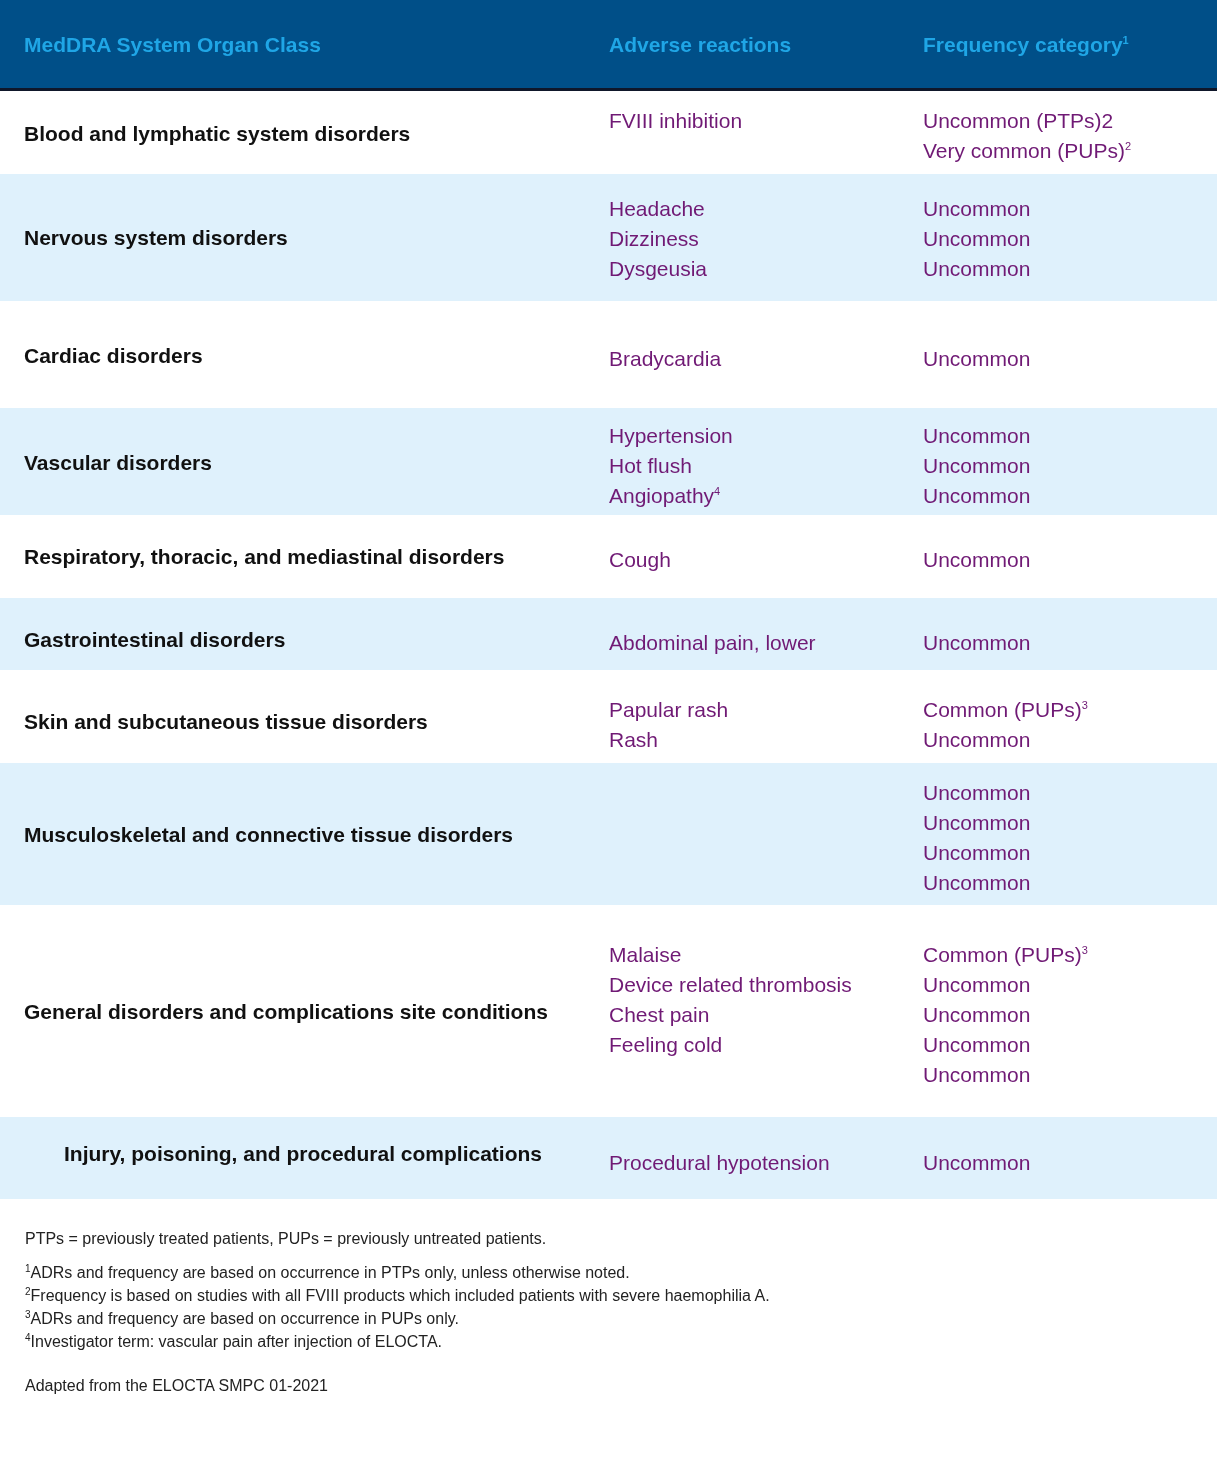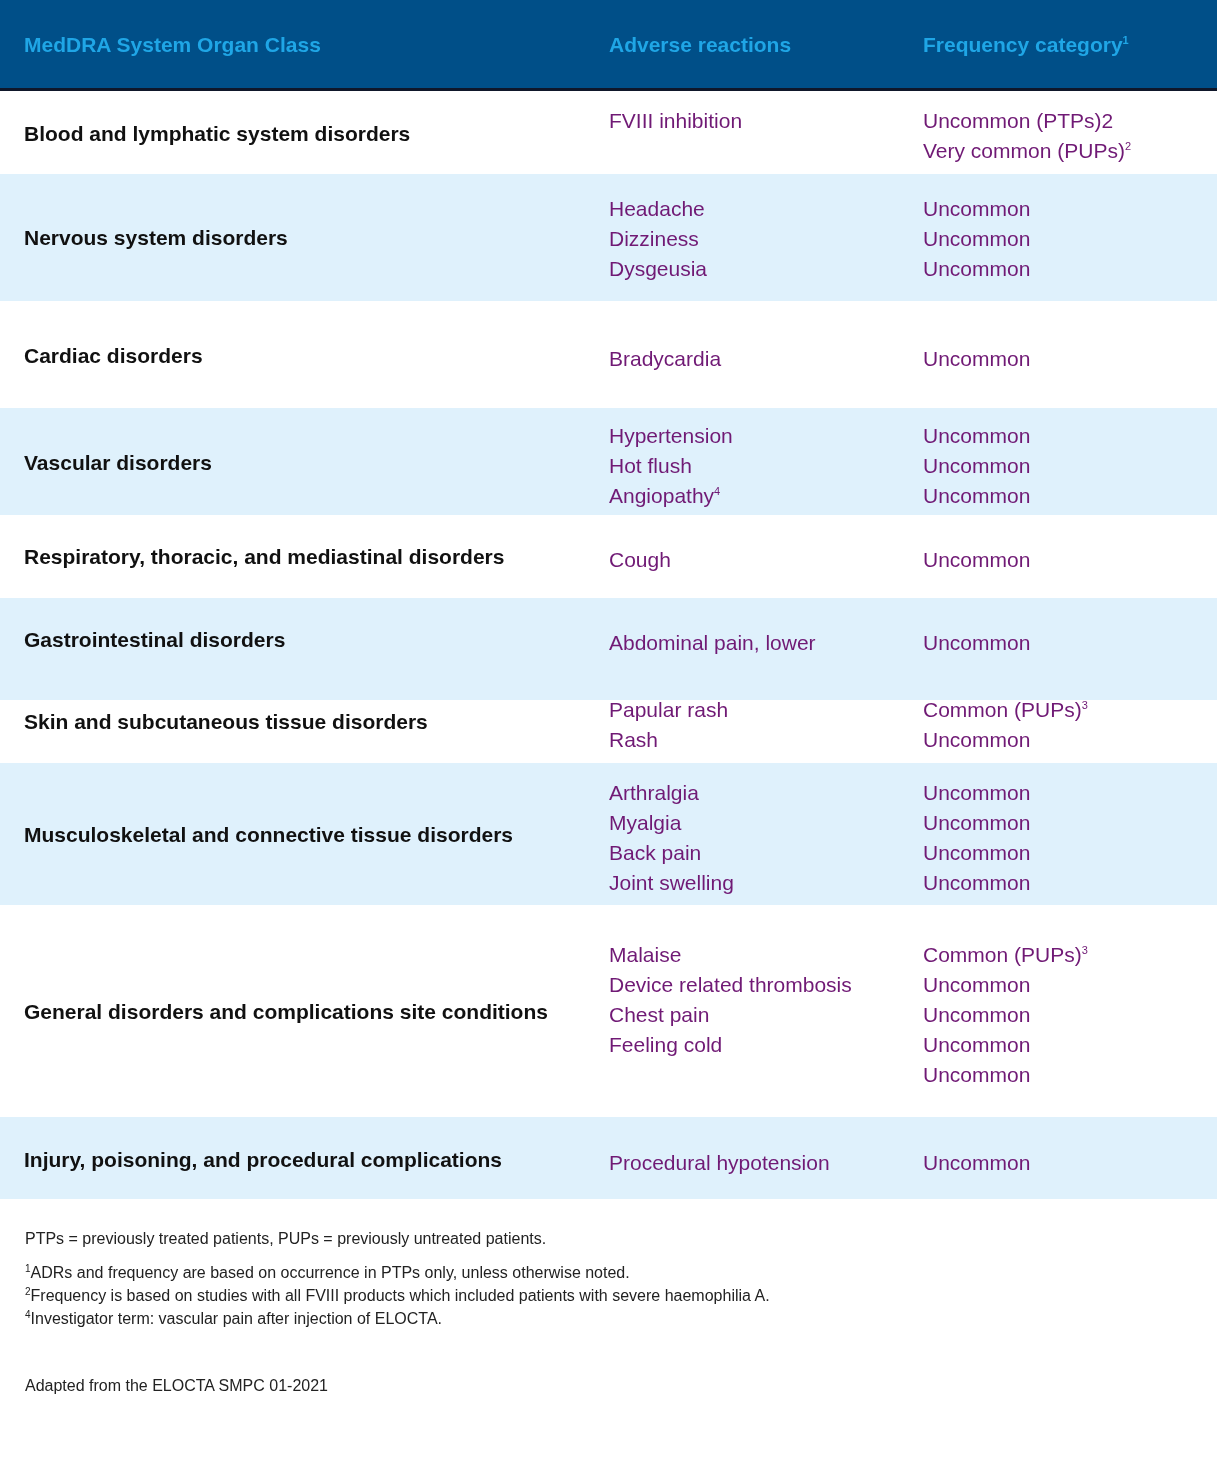--- a/index.html
+++ b/index.html
@@ -76,21 +76,21 @@
       </div>
       <div class="row" style="position: absolute; left: 0px; width: 1217px; top: 515px; height: 83px;">
         <div class="cls" style="top: 30px;">Respiratory, thoracic, and mediastinal disorders</div>
         <div class="col" style="left: 609px; top: 30px;">
           <div><span>Cough</span></div>
         </div>
         <div class="col" style="left: 923px; top: 30px;">
           <div><span>Uncommon</span></div>
         </div>
       </div>
-      <div class="row alt" style="position: absolute; left: 0px; width: 1217px; top: 598px; height: 102px;">
+      <div class="row alt" style="position: absolute; left: 0px; width: 1217px; top: 598px; height: 72px;">
         <div class="cls" style="top: 30px;">Gastrointestinal disorders</div>
         <div class="col" style="left: 609px; top: 30px;">
           <div><span>Abdominal pain, lower</span></div>
         </div>
         <div class="col" style="left: 923px; top: 30px;">
           <div><span>Uncommon</span></div>
         </div>
       </div>
       <div class="row" style="position: absolute; left: 0px; width: 1217px; top: 680px; height: 83px;">
         <div class="cls" style="top: 30px;">Skin and subcutaneous tissue disorders</div>
@@ -98,26 +98,20 @@
           <div><span>Papular rash</span></div>
           <div><span>Rash</span></div>
         </div>
         <div class="col" style="left: 923px; top: 15px;">
           <div><span>Common (PUPs)</span><sup>3</sup></div>
           <div><span>Uncommon</span></div>
         </div>
       </div>
       <div class="row alt" style="position: absolute; left: 0px; width: 1217px; top: 763px; height: 142px;">
         <div class="cls" style="top: 60px;">Musculoskeletal and connective tissue disorders</div>
-        <div class="col" style="left: 609px; top: 15px;">
-          <div><span>Arthralgia</span></div>
-          <div><span>Myalgia</span></div>
-          <div><span>Back pain</span></div>
-          <div><span>Joint swelling</span></div>
-        </div>
         <div class="col" style="left: 923px; top: 15px;">
           <div><span>Uncommon</span></div>
           <div><span>Uncommon</span></div>
           <div><span>Uncommon</span></div>
           <div><span>Uncommon</span></div>
         </div>
       </div>
       <div class="row" style="position: absolute; left: 0px; width: 1217px; top: 905px; height: 212px;">
         <div class="cls" style="top: 95px;">General disorders and complications site conditions</div>
         <div class="col" style="left: 609px; top: 35px;">
@@ -128,30 +122,31 @@
         </div>
         <div class="col" style="left: 923px; top: 35px;">
           <div><span>Common (PUPs)</span><sup>3</sup></div>
           <div><span>Uncommon</span></div>
           <div><span>Uncommon</span></div>
           <div><span>Uncommon</span></div>
           <div><span>Uncommon</span></div>
         </div>
       </div>
       <div class="row alt" style="position: absolute; left: 0px; width: 1217px; top: 1117px; height: 82px;">
-        <div class="cls" style="top: 31px;">Injury, poisoning, and procedural complications</div>
+        <div class="cls" style="top: 25px; margin-left: 40px;">Injury, poisoning, and procedural complications</div>
         <div class="col" style="left: 609px; top: 31px;">
           <div><span>Procedural hypotension</span></div>
         </div>
         <div class="col" style="left: 923px; top: 31px;">
           <div><span>Uncommon</span></div>
         </div>
       </div>
     </div>
 </div>
 
 <div class="foot" style="top:1227px">PTPs = previously treated patients, PUPs = previously untreated patients.</div>
 <div class="foot" id="notes" style="top:1261px">
     <div><sup>1</sup><span>ADRs and frequency are based on occurrence in PTPs only, unless otherwise noted.</span></div>
     <div><sup>2</sup><span>Frequency is based on studies with all FVIII products which included patients with severe haemophilia A.</span></div>
+    <div><sup>3</sup><span>ADRs and frequency are based on occurrence in PUPs only.</span></div>
     <div><sup>4</sup><span>Investigator term: vascular pain after injection of ELOCTA.</span></div>
   </div>
 <div class="foot" style="top:1374px">Adapted from the ELOCTA SMPC 01-2021</div>
 
 </body></html>

